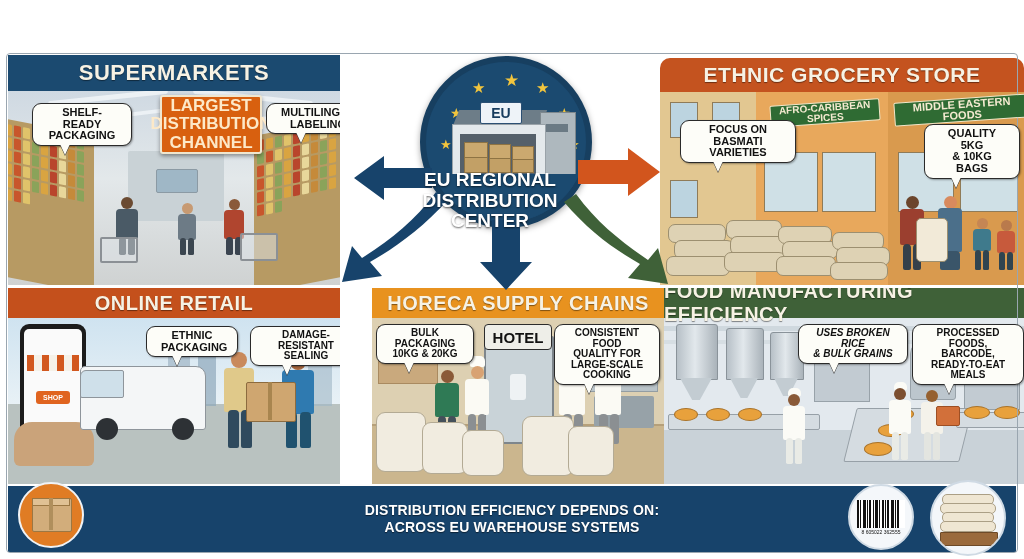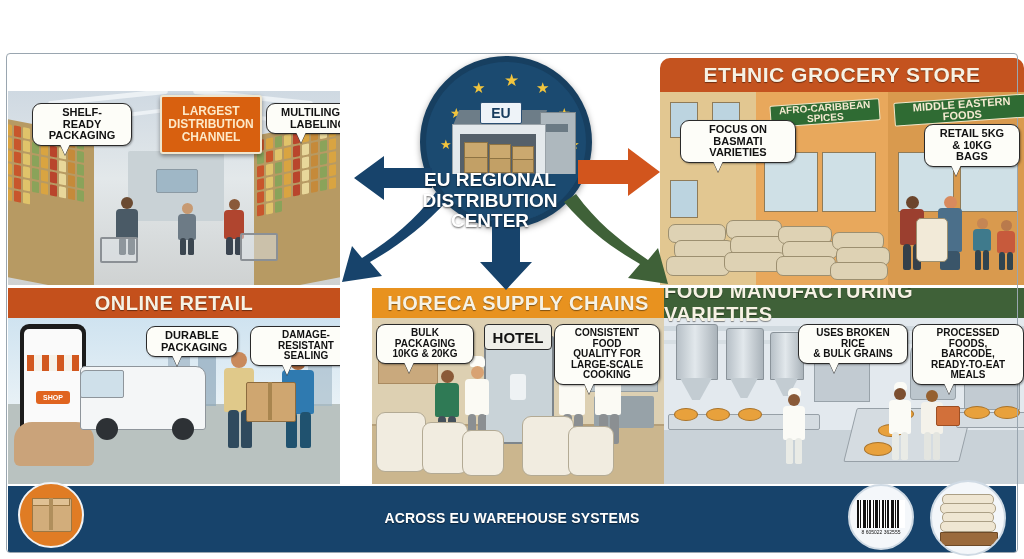--- a/index.html
+++ b/index.html
@@ -259,22 +259,23 @@
 
       <div class="person" style="left:214px;top:108px;width:24px;height:56px;">
         <div class="phead" style="left:7px;top:0;width:11px;height:11px;background:#8a5a3a;"></div>
         <div class="pbody" style="left:2px;top:11px;width:20px;height:29px;background:#b0452f;"></div>
         <div class="pbody" style="left:4px;top:38px;width:7px;height:18px;background:#3a4450;"></div>
         <div class="pbody" style="left:13px;top:38px;width:7px;height:18px;background:#3a4450;"></div>
       </div>
       <div class="cart" style="left:232px;top:142px;width:34px;height:24px;"></div>
     </div>
 
-
-    <div class="bigsign" style="left:152px;top:40px;width:98px;height:55px;font-size:12px;">
+    <div class="hdr" id="h-super" style="height:36px;font-size:22px;background:#1b4a70;">SUPERMARKETS</div>
+
+    <div class="bigsign" style="left:152px;top:40px;width:98px;height:55px;font-size:17px;">
       <div>
         <div>LARGEST</div>
         <div>DISTRIBUTION</div>
         <div>CHANNEL</div>
       </div>
     </div>
 
     <div class="cal" style="left:24px;top:48px;width:100px;font-size:11px;">
       <div>SHELF-READY</div>
       <div>PACKAGING</div>
@@ -341,21 +342,21 @@
     <div class="hdr" id="h-ethnic" style="height:34px;font-size:21px;background:#c4531f;border-radius:10px 10px 0 0;">ETHNIC GROCERY STORE</div>
 
     <div class="storesign" style="left:110px;top:44px;width:108px;height:20px;font-size:10px;transform:rotate(-4deg);">AFRO-CARIBBEAN SPICES</div>
     <div class="storesign" style="left:234px;top:40px;width:134px;height:22px;font-size:11px;transform:rotate(-4deg);">MIDDLE EASTERN FOODS</div>
 
     <div class="cal" style="left:20px;top:62px;width:116px;font-size:11px;">
       <div>FOCUS ON</div>
       <div>BASMATI VARIETIES</div>
     </div>
     <div class="cal" style="left:264px;top:66px;width:96px;font-size:11px;">
-      <div>RETAIL 5KG</div>
+      <div>QUALITY 5KG</div>
       <div>&amp; 10KG BAGS</div>
     </div>
   </div>
 
   <div class="panel" id="p-online" style="left:8px;top:288px;width:332px;height:196px;">
     <div class="scene" style="top:30px;height:166px;">
       <div style="position:absolute;left:0;top:0;width:100%;height:86px;background:linear-gradient(#cfe3f0,#e8f1f6);"></div>
       <div style="position:absolute;left:0;top:86px;width:100%;height:80px;background:#b9c2c0;"></div>
       <div style="position:absolute;left:160px;top:36px;width:22px;height:52px;background:#9fb5c4;opacity:.7;"></div>
       <div style="position:absolute;left:190px;top:26px;width:18px;height:62px;background:#8fa8ba;opacity:.7;"></div>
@@ -395,21 +396,21 @@
         <div class="pbody" style="left:6px;top:60px;width:11px;height:36px;background:#20526f;"></div>
         <div class="pbody" style="left:20px;top:60px;width:11px;height:36px;background:#20526f;"></div>
       </div>
       <div class="box3d" style="left:238px;top:64px;width:48px;height:38px;"></div>
       <div style="position:absolute;left:260px;top:64px;width:4px;height:38px;background:#a8854f;"></div>
     </div>
 
     <div class="hdr" id="h-online" style="height:30px;font-size:20px;background:#c4501c;">ONLINE RETAIL</div>
 
     <div class="cal" style="left:138px;top:38px;width:92px;font-size:11px;">
-      <div>DURABLE</div>
+      <div>ETHNIC</div>
       <div>PACKAGING</div>
     </div>
     <div class="cal" style="left:242px;top:38px;width:112px;font-size:10px;">
       <div>DAMAGE-RESISTANT</div>
       <div>SEALING</div>
     </div>
   </div>
 
   <div class="panel" id="p-horeca" style="left:372px;top:288px;width:292px;height:196px;">
     <div class="scene" style="top:30px;height:166px;">
@@ -521,23 +522,23 @@
       </div>
       <div class="person" style="left:256px;top:72px;width:24px;height:70px;">
         <div class="phead" style="left:6px;top:0;width:12px;height:12px;background:#95602f;"></div>
         <div class="pbody" style="left:1px;top:12px;width:22px;height:32px;background:#f4f2ea;"></div>
         <div class="pbody" style="left:4px;top:42px;width:7px;height:28px;background:#e3e5e0;"></div>
         <div class="pbody" style="left:13px;top:42px;width:7px;height:28px;background:#e3e5e0;"></div>
       </div>
       <div style="position:absolute;left:272px;top:88px;width:22px;height:18px;background:#d2703a;border:1px solid #9d4f24;border-radius:2px;"></div>
     </div>
 
-    <div class="hdr" id="h-manu" style="height:30px;font-size:20px;background:#3f6138;">FOOD MANUFACTURING VARIETIES</div>
-
-    <div class="cal" style="left:134px;top:36px;width:110px;font-size:10px;">
+    <div class="hdr" id="h-manu" style="height:30px;font-size:20px;background:#3f6138;">FOOD MANUFACTURING EFFICIENCY</div>
+
+    <div class="cal" style="left:134px;top:36px;width:110px;font-size:10px;font-style:italic;">
       <div>USES BROKEN RICE</div>
       <div>&amp; BULK GRAINS</div>
     </div>
     <div class="cal" style="left:248px;top:36px;width:112px;font-size:10px;">
       <div>PROCESSED FOODS,</div>
       <div>BARCODE,</div>
       <div>READY-TO-EAT MEALS</div>
     </div>
   </div>
 
@@ -580,20 +581,21 @@
 
     <div class="hubtext" style="left:64px;top:120px;width:172px;font-size:19px;">
       <div>EU REGIONAL</div>
       <div>DISTRIBUTION</div>
       <div>CENTER</div>
     </div>
   </div>
 
   <div id="banner" style="left: 8px; top: 486px; width: 1008px; height: 66px; font-size: 14px; background: rgb(23, 67, 107);">
     <div style="max-width:700px;">
+      <span class="bl">DISTRIBUTION EFFICIENCY DEPENDS ON:</span>
       <span class="bl">ACROSS EU WAREHOUSE SYSTEMS</span>
     </div>
   </div>
 
   <div class="badge" style="left:18px;top:482px;width:62px;height:62px;background:#e07c24;border:2px solid #f0f3f6;">
     <div class="box3d" style="left:12px;top:14px;width:38px;height:32px;background:#d2ad7b;border-color:#9b7743;"></div>
     <div style="position:absolute;left:12px;top:14px;width:38px;height:8px;background:#e0c194;border:1px solid #9b7743;box-sizing:border-box;"></div>
     <div style="position:absolute;left:29px;top:14px;width:4px;height:32px;background:#b08f5c;"></div>
   </div>
 

